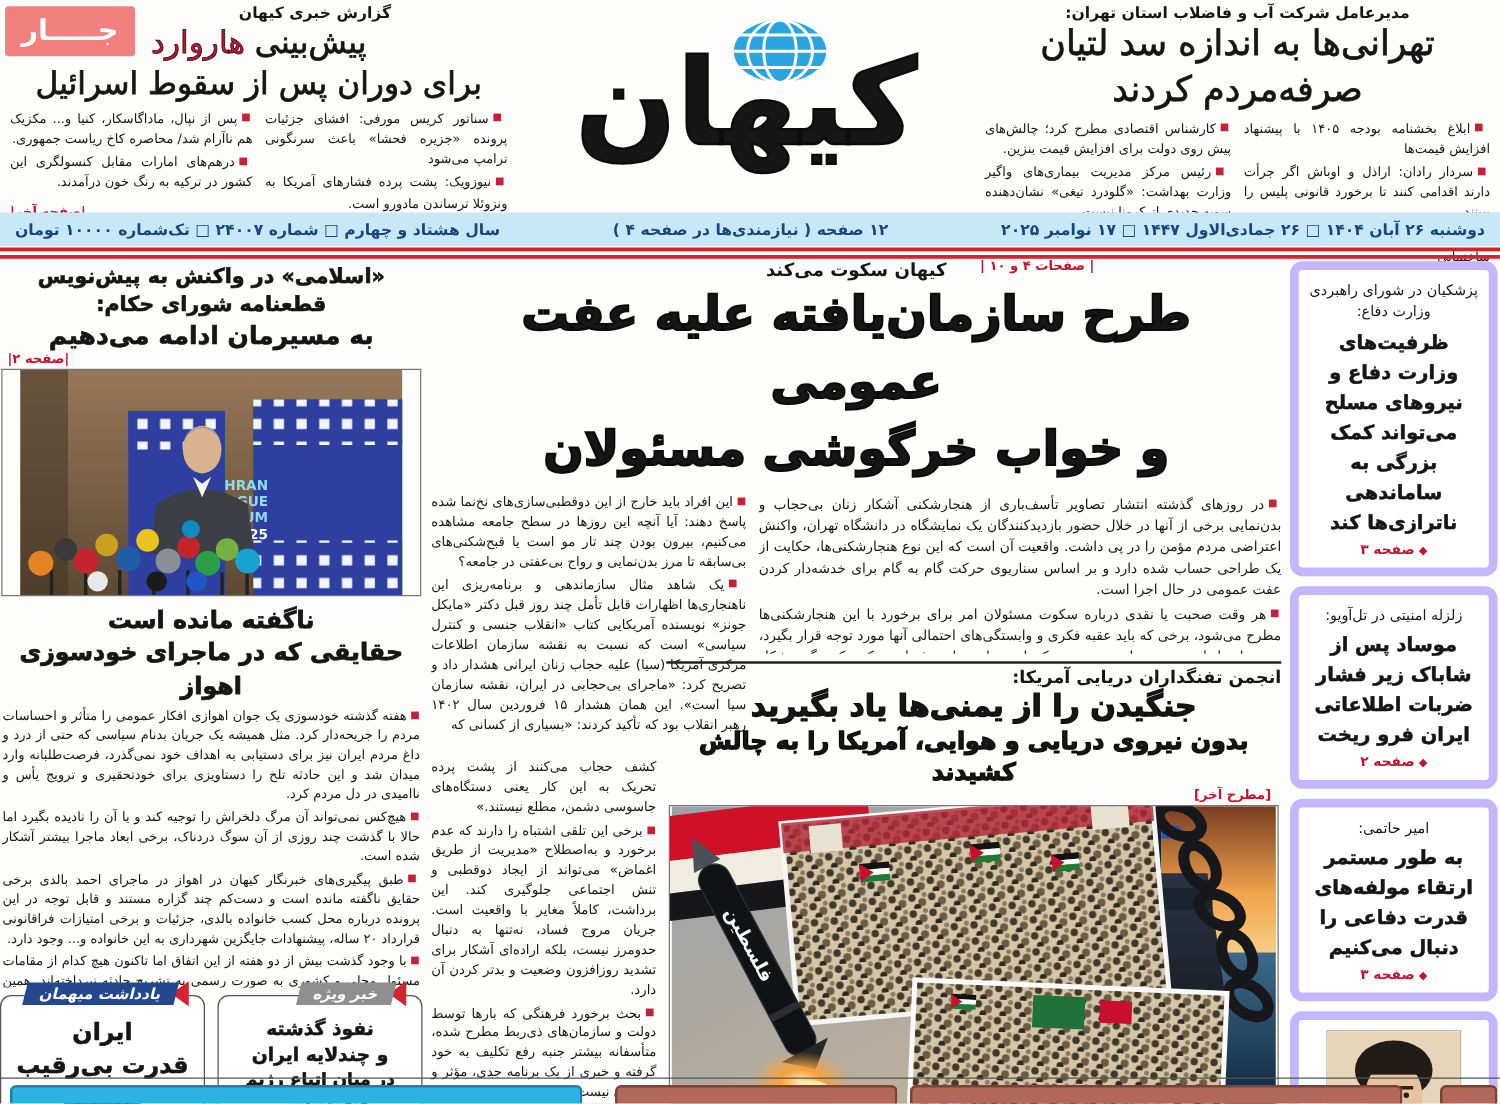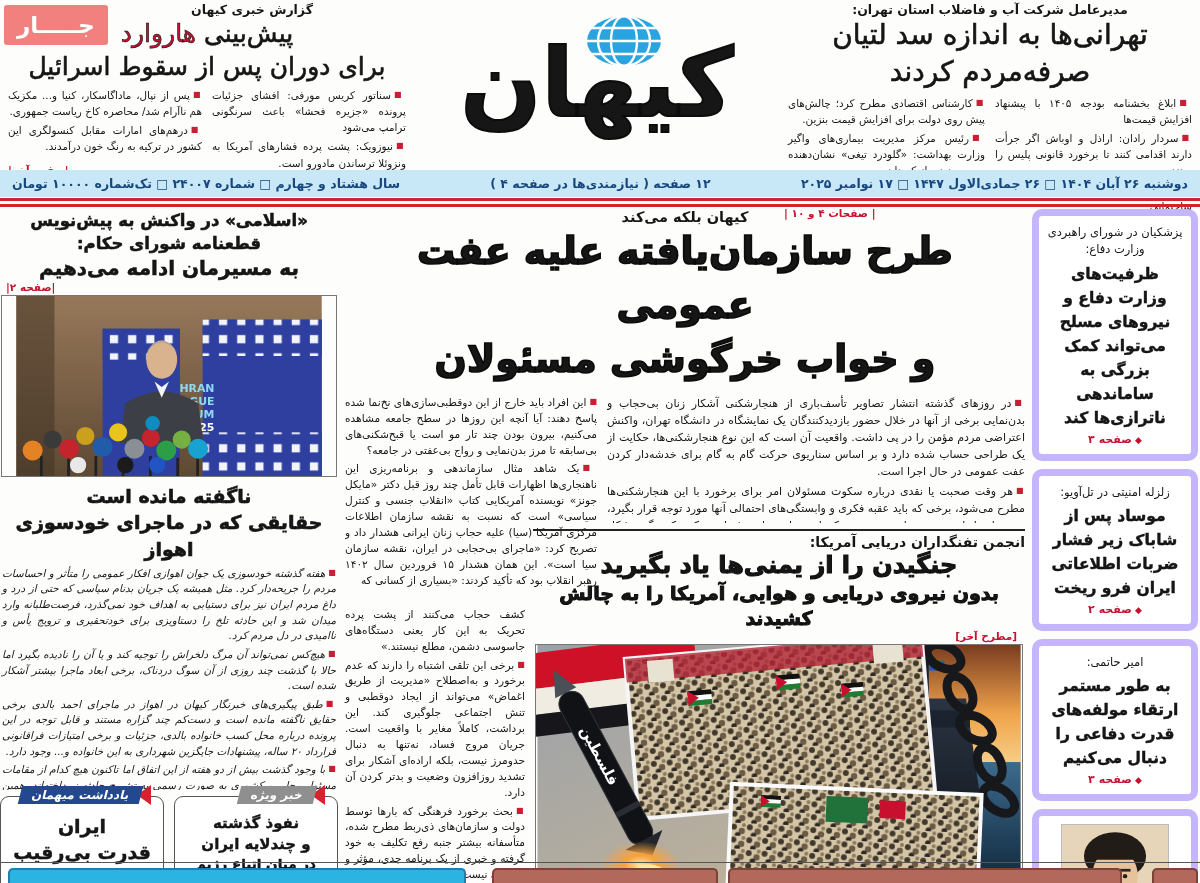--- a/index.html
+++ b/index.html
@@ -47,21 +47,21 @@
   .sb-page::before { content:"◆ "; font-size:9px; }
   .sb-photo { display:block; margin:0 auto 4px; border:1px solid #bbb; }
 
   
   .leftcol { position:absolute; top:209px; left:0; width:338px; }
   .esl-h { text-align:center; font-weight:bold; font-size:16.5px; line-height:1.4; -webkit-text-stroke:.5px #111; }
   .esl-h2 { text-align:center; font-weight:bold; font-size:20px; line-height:1.3; -webkit-text-stroke:.5px #111; }
   .esl-tag { display:block; text-align:left; margin:0 0 1px 6px; }
   .photo-frame { border:1px solid #777; display:block; margin:2px auto 6px; }
   .ahvaz-h { text-align:center; font-weight:bold; font-size:19px; line-height:1.38; margin-top:4px; -webkit-text-stroke:.6px #111; }
-  .ahvaz-body { font-size:10.4px; line-height:1.5; text-align:justify; padding:4px 2px 0; height:228px; overflow:hidden;font-style:italic; }
+  .ahvaz-body { font-size:10.4px; line-height:1.5; text-align:justify; padding:4px 2px 0; height:228px; overflow:hidden; }
   .boxrow { display:flex; gap:10px; margin-top:6px; }
   .nbox { position:relative; flex:1; border:1.5px solid #555; border-radius:9px; text-align:center; padding:16px 4px 4px; height:96px; background:#fff; }
   .nbox-label { position:absolute; top:-12px; right:12px; display:flex; align-items:center; }
   .nbox-arrow { width:0; height:0; border-top:10px solid transparent; border-bottom:10px solid transparent; border-right:14px solid #d6212f; margin-left:-4px; }
   .nbox-band { color:#fff; font-size:12px; font-weight:bold; padding:2px 12px; transform:skew(-14deg); white-space:nowrap; }
   .band-gray { background:#8f8f8f; }
   .band-navy { background:#23488f; }
   .nbox-title { font-weight:bold; line-height:1.4; -webkit-text-stroke:.4px #111; }
   .t16 { font-size:15px; } .t19 { font-size:19px; }
 
@@ -287,21 +287,21 @@
         <div class="nbox-title t19">
           <div>ایران</div>
           <div>قدرت بی‌رقیب منطقه</div>
         </div>
 
       </div>
     </div>
   </div>
 
   <div class="center">
-    <div class="lead-kicker">کیهان بلکه می‌کند</div>
+    <div class="lead-kicker">کیهان سکوت می‌کند</div>
     <div class="lead-h1">
       <div>طرح سازمان‌یافته علیه عفت عمومی</div>
       <div>و خواب خرگوشی مسئولان</div>
     </div>
 
     <div class="lead-cols">
       <div class="wide-text">
         <p class="bp"><span class="sq"></span><span>در روزهای گذشته انتشار تصاویر تأسف‌باری از هنجارشکنی آشکار زنان بی‌حجاب و بدن‌نمایی برخی از آنها در خلال حضور بازدیدکنندگان یک نمایشگاه در دانشگاه تهران، واکنش اعتراضی مردم مؤمن را در پی داشت. واقعیت آن است که این نوع هنجارشکنی‌ها، حکایت از یک طراحی حساب شده دارد و بر اساس سناریوی حرکت گام به گام برای خدشه‌دار کردن عفت عمومی در حال اجرا است.</span></p>
         <p class="bp"><span class="sq"></span><span>هر وقت صحبت یا نقدی درباره سکوت مسئولان امر برای برخورد با این هنجارشکنی‌ها مطرح می‌شود، برخی که باید عقبه فکری و وابستگی‌های احتمالی آنها مورد توجه قرار بگیرد، در رسانه‌ها یا در تریبون‌ها و همچنین سکوهای مجازی داد و فریاد می‌کنند که مگر مشکل کشور چند تار موی زنان و دختران است؟!</span></p>
       </div>

